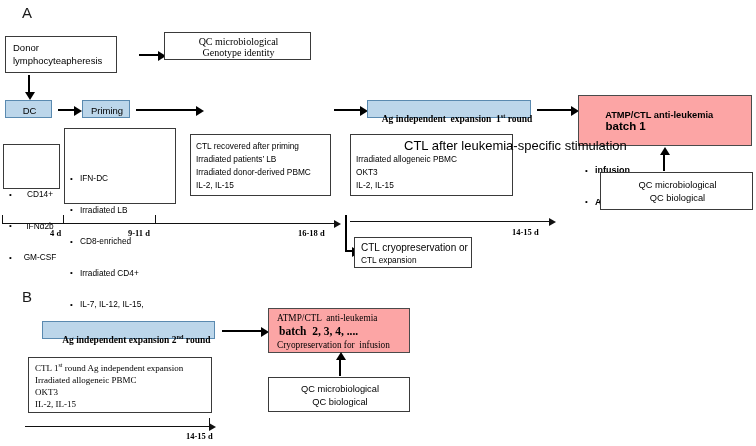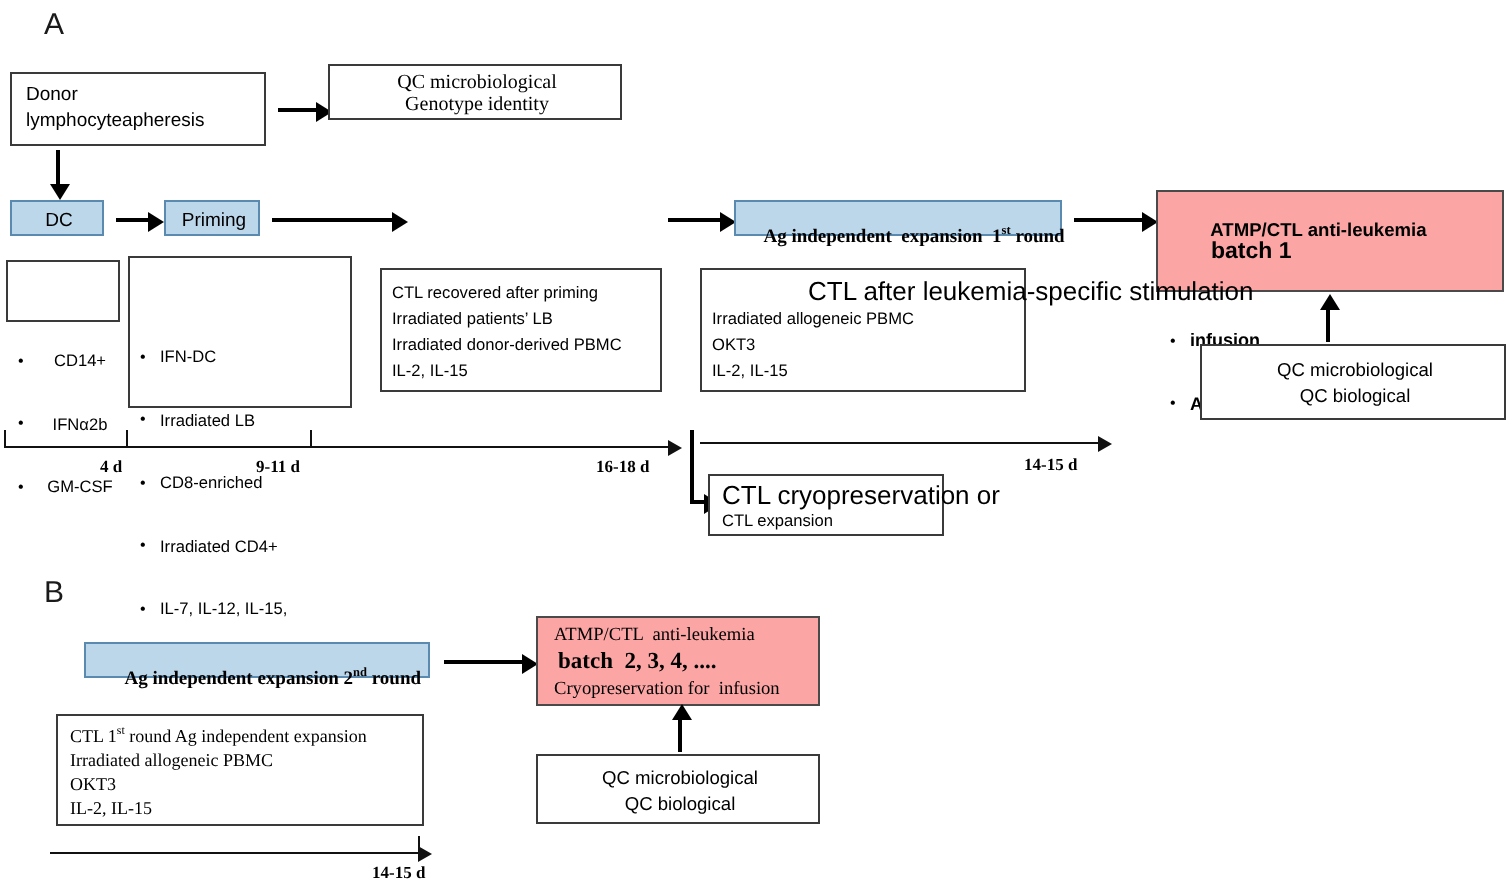--- a/index.html
+++ b/index.html
@@ -53,21 +53,21 @@
 
   sup{font-size:0.66em;vertical-align:super;line-height:0;}
 </style>
 </head>
 <body>
 
 <div class="stage">
 
   <div class="panel-letter" style="left:22px;top:4px;">A</div>
 
-  <div class="box" style="left:5px;top:36px;width:128px;height:37px;">
+  <div class="box" style="left:5px;top:36px;width:112px;height:37px;">
     <div class="lbl t-sans plain" style="left:7px;top:5px;font-size:9.5px;">Donor</div>
     <div class="lbl t-sans plain" style="left:7px;top:18px;font-size:9.5px;">lymphocyteapheresis</div>
   </div>
 
   <div class="ar-h" style="left:139px;top:54px;width:20px;"></div>
 
   <div class="box" style="left:164px;top:32px;width:147px;height:28px;">
     <div class="lbl t-serif center" style="left:0;top:3px;width:147px;font-size:10px;">QC microbiological</div>
     <div class="lbl t-serif center" style="left:0;top:14px;width:147px;font-size:10px;">Genotype identity</div>
   </div>
@@ -110,21 +110,21 @@
     </div>
   </div>
 
   <div class="ar-v-up" style="left:663px;top:155px;height:16px;"></div>
 
   <div class="box" style="left:600px;top:172px;width:153px;height:38px;">
     <div class="lbl t-sans center" style="left:0;top:7px;width:153px;font-size:9.3px;">QC microbiological</div>
     <div class="lbl t-sans center" style="left:0;top:20px;width:153px;font-size:9.3px;">QC biological</div>
   </div>
 
-  <div class="box" style="left:3px;top:130px;width:57px;height:31px;text-align:center;">
+  <div class="box" style="left:3px;top:144px;width:57px;height:45px;text-align:center;">
     <div class="lbl t-sans" style="left:5px;top:4px;width:52px;font-size:8.3px;">
       <ul class="bl">
         <li>CD14+</li>
         <li>IFNα2b</li>
         <li>GM-CSF</li>
       </ul>
     </div>
   </div>
 
   <div class="box" style="left:64px;top:128px;width:112px;height:76px;">
@@ -162,21 +162,21 @@
   <div class="tick-lbl" style="left:128px;top:228px;">9-11 d</div>
   <div class="tick-lbl" style="left:298px;top:228px;">16-18 d</div>
 
   <div class="ln-v" style="left:345px;top:215px;height:35px;"></div>
   <div class="ar-h" style="left:345px;top:250px;width:8px;"></div>
 
   <div class="axis" style="left:350px;top:221px;width:200px;"></div>
   <div class="tick-lbl" style="left:512px;top:227px;">14-15 d</div>
 
   <div class="box" style="left:354px;top:237px;width:118px;height:31px;">
-    <div class="lbl t-sans plain" style="left:6px;top:4px;font-size:13px;text-align:right;">CTL cryopreservation or</div>
+    <div class="lbl t-sans plain" style="left:6px;top:4px;font-size:10px;text-align:right;">CTL cryopreservation or</div>
     <div class="lbl t-sans plain" style="left:6px;top:16px;font-size:8.3px;">CTL expansion</div>
   </div>
 
   <div class="panel-letter" style="left:22px;top:288px;">B</div>
 
   <div class="box box-blue" style="left:42px;top:321px;width:173px;height:18px;">
     <div class="lbl t-serif center" style="left:0;top:3px;width:173px;font-size:9.5px;font-weight:bold;">
       <span>Ag independent expansion 2</span><sup>nd</sup><span> round</span>
     </div>
   </div>

